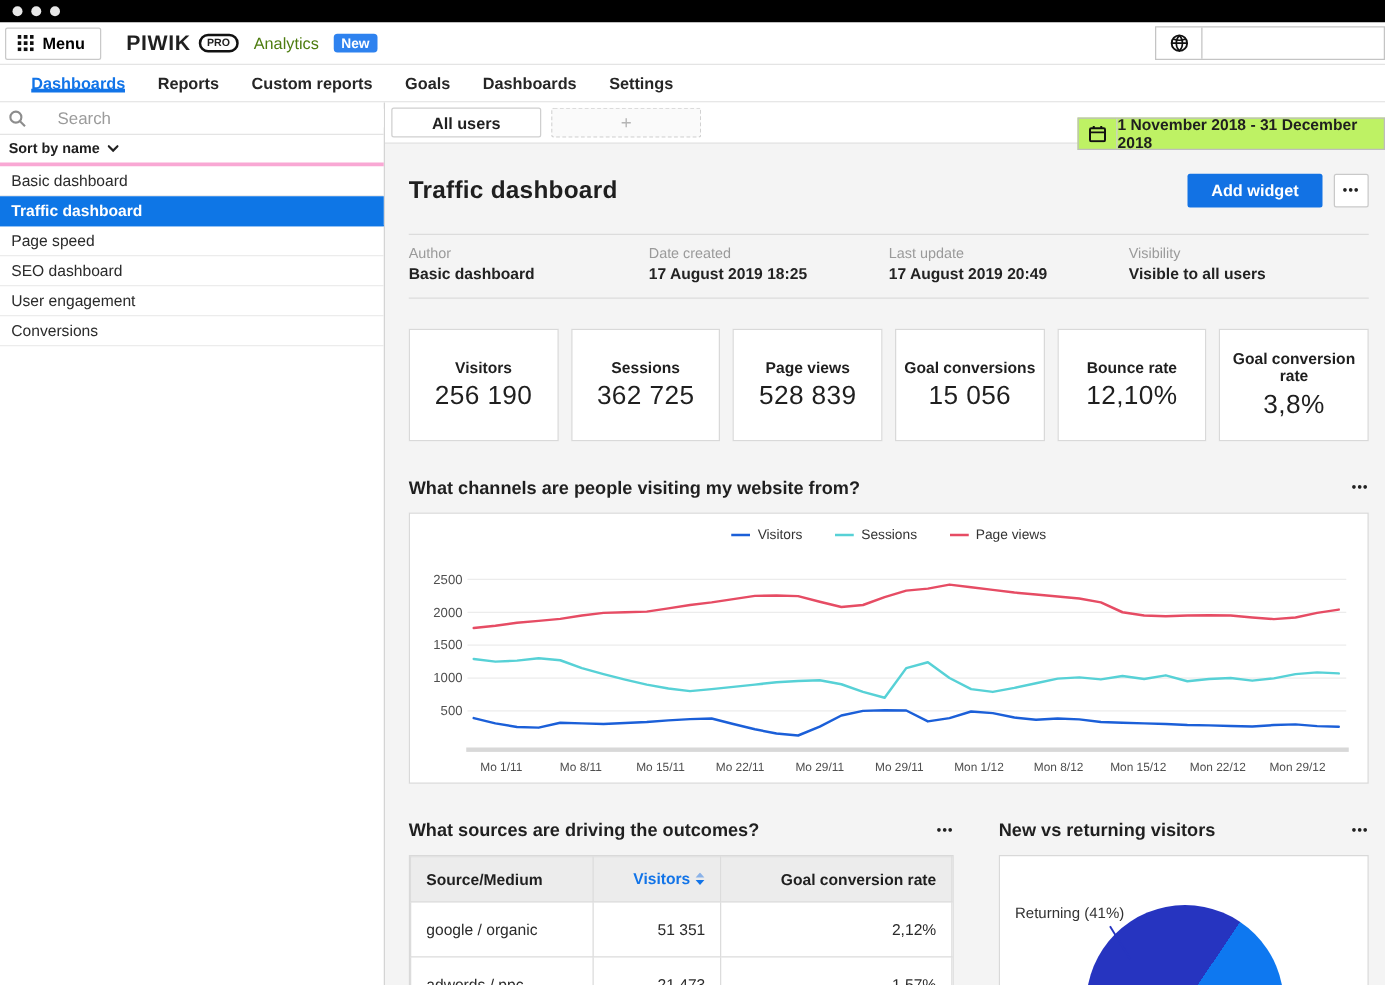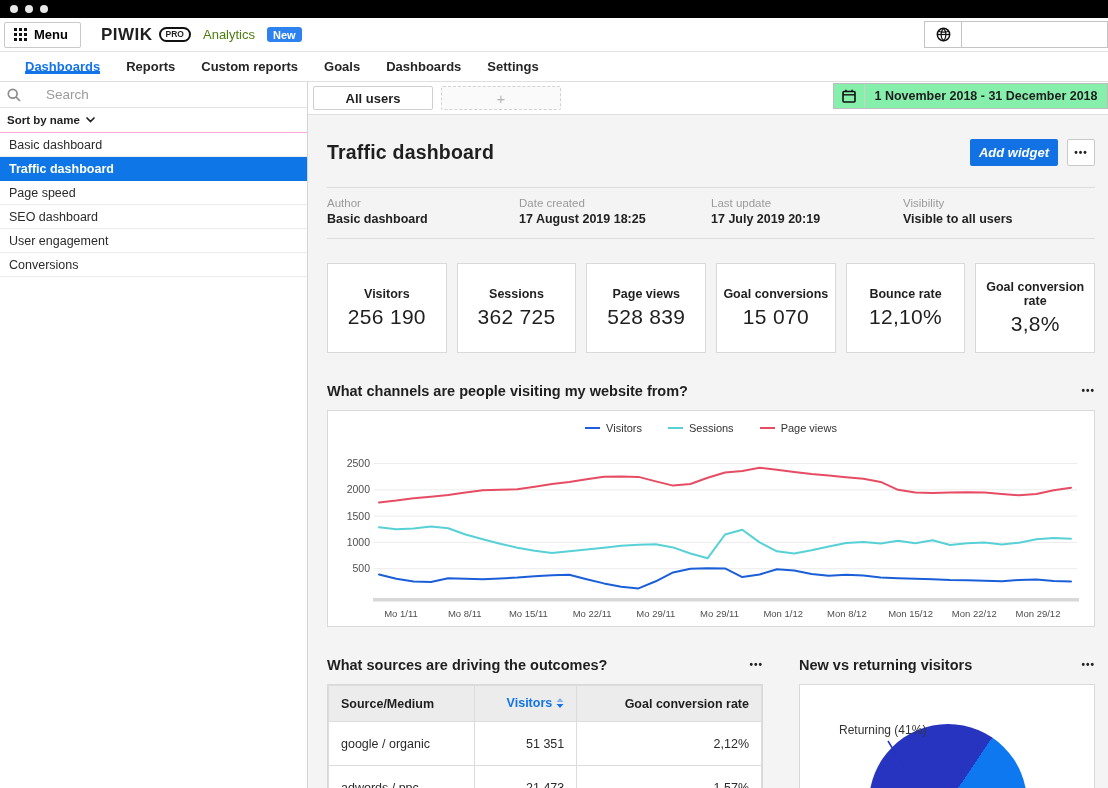--- a/index.html
+++ b/index.html
@@ -29,41 +29,41 @@
   .navtab { padding:0 13px; display:flex; align-items:center; font-size:13px; font-weight:600; color:#262626; position:relative; }
   .navtab.active { color:#1274e8; }
   .navtab.active::after { content:""; position:absolute; left:13px; right:13px; bottom:0; height:3px; background:#1274e8; }
 
   
   .shell { display:flex; height:706px; }
   .sidebar { width:308px; background:#fff; border-right:1px solid #d4d4d4; flex:none; }
   .search-row { height:26px; border-bottom:1px solid #e4e4e4; display:flex; align-items:center; gap:25px; padding:0 0 0 7px; }
   .search-input { border:none; outline:none; font-size:13.5px; color:#444; flex:1; font-family:inherit; }
   .search-input::placeholder { color:#9b9b9b; }
-  .sort-row { height:25px; border-bottom:1px solid #f9a8d4; display:flex; align-items:center; gap:6px; padding-left:7px;
+  .sort-row { height:25px; border-bottom:3px solid #f9a8d4; display:flex; align-items:center; gap:6px; padding-left:7px;
     font-size:11.5px; font-weight:700; }
   .side-item { height:24px; border-bottom:1px solid #ececec; display:flex; align-items:center; padding-left:9px; font-size:12.5px; color:#2b2b2b; }
   .side-item.selected { background:#0e76e6; color:#fff; font-weight:700; border-bottom-color:#0e76e6; }
 
   .content { flex:1; display:flex; flex-direction:column; min-width:0; }
   .tabstrip { height:33px; background:#fff; border-bottom:1px solid #e0e0e0; display:flex; align-items:center; position:relative; padding-left:5px; }
   .dash-tab { width:120px; height:24px; border:1px solid #cfcfcf; border-radius:2px; background:#fff;
     display:flex; align-items:center; justify-content:center; font-size:13px; font-weight:600; }
   .add-tab { width:120px; height:24px; border:1px dashed #d2d2d2; border-radius:2px; margin-left:8px;
     display:flex; align-items:center; justify-content:center; font-size:15px; color:#b5b5b5; background:#fafafa; }
-  .date-ctl { position:absolute; right:0; top:1px; height:26px; width:275px; border:1px solid #bdbdbd; background:#86efac; display:flex; }
+  .date-ctl { position:absolute; right:0; top:12px; height:26px; width:246px; border:1px solid #bdbdbd; background:#bef264; display:flex; }
   .date-icon-cell { width:31px; border-right:1px solid #cfcfcf; display:flex; align-items:center; justify-content:center; }
   .date-label { flex:1; display:flex; align-items:center; justify-content:center; font-size:12.5px; font-weight:700; }
 
   .main { flex:1; background:#f4f4f4; padding:0 13px 0 19px; overflow:hidden; }
   .title-row { margin-top:24px; display:flex; align-items:center; }
   .page-title { font-size:19.5px; font-weight:800; letter-spacing:.2px; }
   .title-actions { margin-left:auto; display:flex; gap:9px; align-items:center; }
   .btn-primary { background:#1272e4; color:#fff; border:none; border-radius:2px; font-size:13px; font-weight:600;
-    padding:6px 9px; font-family:inherit;font-style:italic; }
+    padding:6px 19px; font-family:inherit; }
   .btn-more { background:#fff; border:1px solid #c9c9c9; border-radius:2px; width:28px; height:27px;
     display:flex; align-items:center; justify-content:center; }
   .dots { font-size:10px; font-weight:800; letter-spacing:1px; color:#222; line-height:1; }
   .divider { border:none; border-top:1px solid #dcdcdc; margin:0; }
   .div1 { margin-top:21px; }
   .meta-row { display:flex; padding:9px 0 12px; }
   .meta-col { width:192px; }
   .meta-label { font-size:11.5px; color:#9a9a9a; }
   .meta-value { font-size:12.5px; font-weight:700; margin-top:3px; color:#222; }
 
@@ -89,21 +89,21 @@
   table { border-collapse:collapse; width:100%; }
   th,td { border:1px solid #dcdcdc; font-size:12.5px; }
   thead th { background:#ececec; height:36px; font-weight:600; text-align:left; padding:0 12px; }
   th.num, td.num { text-align:right; }
   td { height:44px; padding:0 12px; background:#fff; color:#2b2b2b; }
   .th-visitors { color:#1274e8; }
   .sort-glyph { display:inline-block; margin-left:4px; vertical-align:-1px; }
 
   .pie-card { margin-top:11px; background:#fff; border:1px solid #d9d9d9; height:150px; position:relative; overflow:hidden; }
   .pie { position:absolute; left:69px; top:39px; width:158px; height:158px; border-radius:50%; }
-  .pie-annot { position:absolute; left:39px; top:38px; font-size:12px; color:#333; }
+  .pie-annot { position:absolute; left:12px; top:38px; font-size:12px; color:#333; }
   .pie-leader { position:absolute; left:0; top:0; pointer-events:none; }
 
   svg text { font-family:"Liberation Sans","DejaVu Sans",sans-serif; }
 </style>
 </head>
 <body>
 
 <div class="osbar">
   <span class="osdot"></span>
   <span class="osdot"></span>
@@ -216,21 +216,21 @@
         <div class="meta-col">
             <div class="meta-label">Author</div>
             <div class="meta-value">Basic dashboard</div>
           </div>
         <div class="meta-col">
             <div class="meta-label">Date created</div>
             <div class="meta-value">17 August 2019 18:25</div>
           </div>
         <div class="meta-col">
             <div class="meta-label">Last update</div>
-            <div class="meta-value">17 July 2019 20:19</div>
+            <div class="meta-value">17 August 2019 20:49</div>
           </div>
         <div class="meta-col">
             <div class="meta-label">Visibility</div>
             <div class="meta-value">Visible to all users</div>
           </div>
       </div>
       <hr class="divider">
 
       <div class="kpi-row">
         <div class="kpi-card">
@@ -240,21 +240,21 @@
         <div class="kpi-card">
             <div class="kpi-label">Sessions</div>
             <div class="kpi-value">362 725</div>
           </div>
         <div class="kpi-card">
             <div class="kpi-label">Page views</div>
             <div class="kpi-value">528 839</div>
           </div>
         <div class="kpi-card">
             <div class="kpi-label">Goal conversions</div>
-            <div class="kpi-value">15 070</div>
+            <div class="kpi-value">15 056</div>
           </div>
         <div class="kpi-card">
             <div class="kpi-label">Bounce rate</div>
             <div class="kpi-value">12,10%</div>
           </div>
         <div class="kpi-card">
             <div class="kpi-label">Goal conversion rate</div>
             <div class="kpi-value">3,8%</div>
           </div>
       </div>

